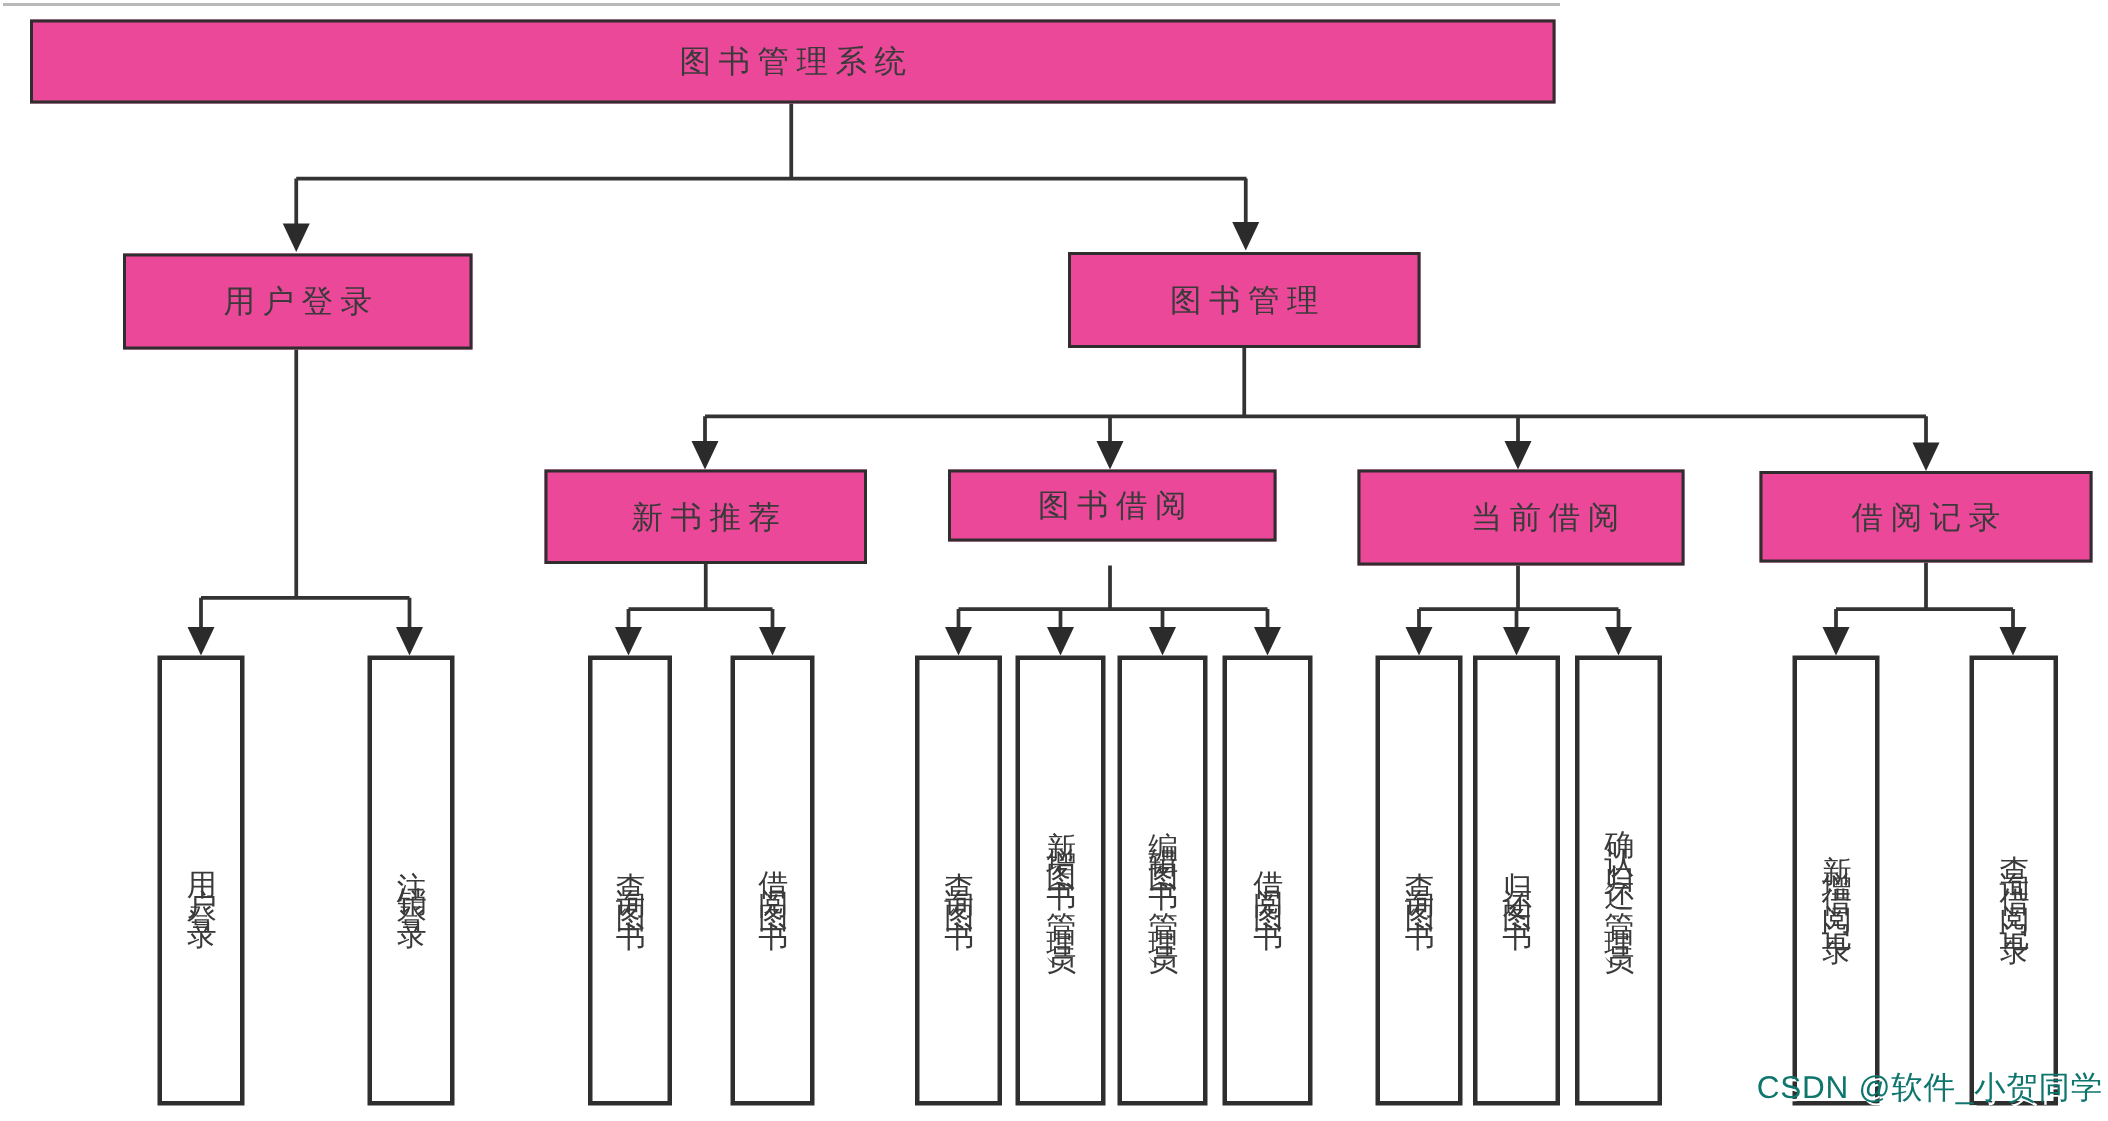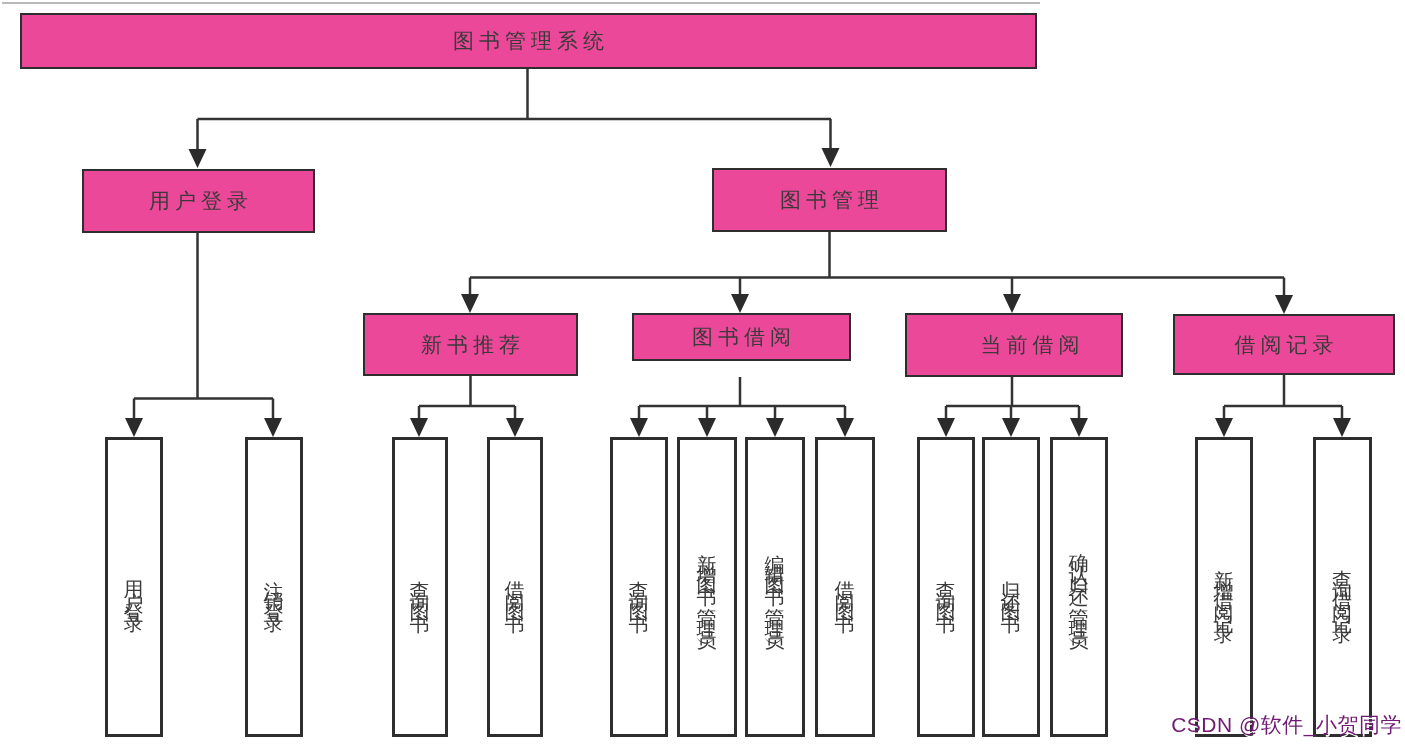--- a/index.html
+++ b/index.html
@@ -45,21 +45,21 @@
   }
   .topline {
     position: absolute; left: 2px; top: 2px;
     width: 1038px; height: 2px;
     background: #b9b9b9;
     z-index: 1;
   }
   .watermark {
     position: absolute; right: 3px; top: 711px;
     font-size: 21px; letter-spacing: 0.5px;
-    color: #701a75;
+    color: #0f766e;
     text-shadow: 2px 2px 0 #ffffff;
     z-index: 5; white-space: nowrap;
   }
 </style>
 </head>
 <body>
 
 <div class="canvas">
 
   <div class="topline"></div>

